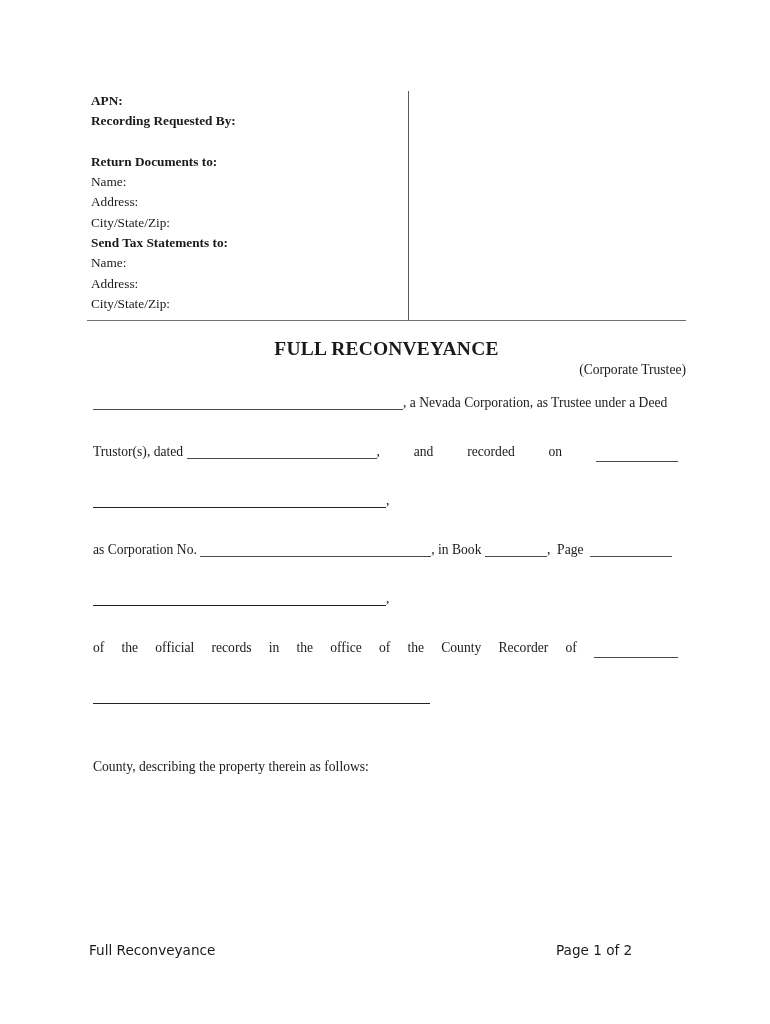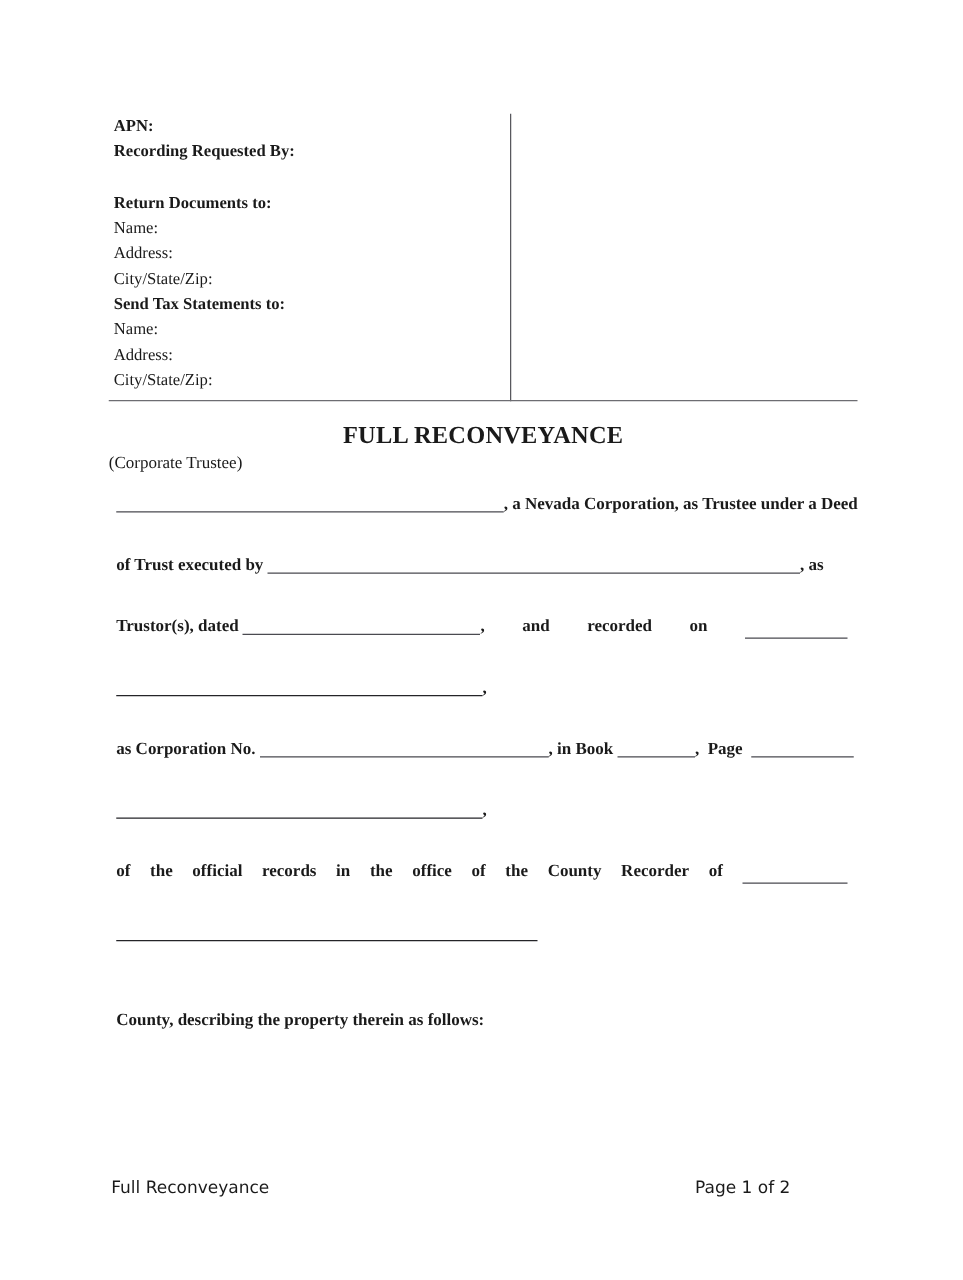--- a/index.html
+++ b/index.html
@@ -72,37 +72,36 @@
     text-align: center;
     font-size: 19.5px;
     font-weight: bold;
     letter-spacing: 0.2px;
   }
   .doc-subtitle {
     position: absolute;
     left: 87px;
     top: 362px;
     width: 599px;
-    text-align: left;
+    text-align: right;
     font-size: 13.6px;
   }
 
   
   .body-block {
     position: absolute;
     left: 93px;
     top: 393px;
     width: 585px;
     font-size: 13.6px;
   }
   .bline {
     position: relative;
     height: 49px;
     line-height: 20px;
-    font-weight: bold;
   }
   .bline-text {
     position: absolute;
     left: 0;
     top: 0;
     width: 585px;
     white-space: nowrap;
   }
   
   .spread {
@@ -182,26 +181,20 @@
   <div class="doc-subtitle">(Corporate Trustee)</div>
 
   <div class="body-block">
 
     <div class="bline">
       <div class="bline-text">
         <span class="fill" style="width:310px;"></span><span>, a Nevada Corporation, as Trustee under a Deed</span>
       </div>
     </div>
 
-    <div class="bline">
-      <div class="bline-text">
-        <span>of Trust executed by</span>
-        <span class="fill" style="width:426px;"></span><span>, as</span>
-      </div>
-    </div>
 
     <div class="bline">
       <div class="bline-text spread">
         <span><span>Trustor(s), dated</span>
           <span class="fill" style="width:190px;"></span><span>,</span></span>
         <span>and</span>
         <span>recorded</span>
         <span>on</span>
         <span class="fill" style="width:82px;"></span>
       </div>

